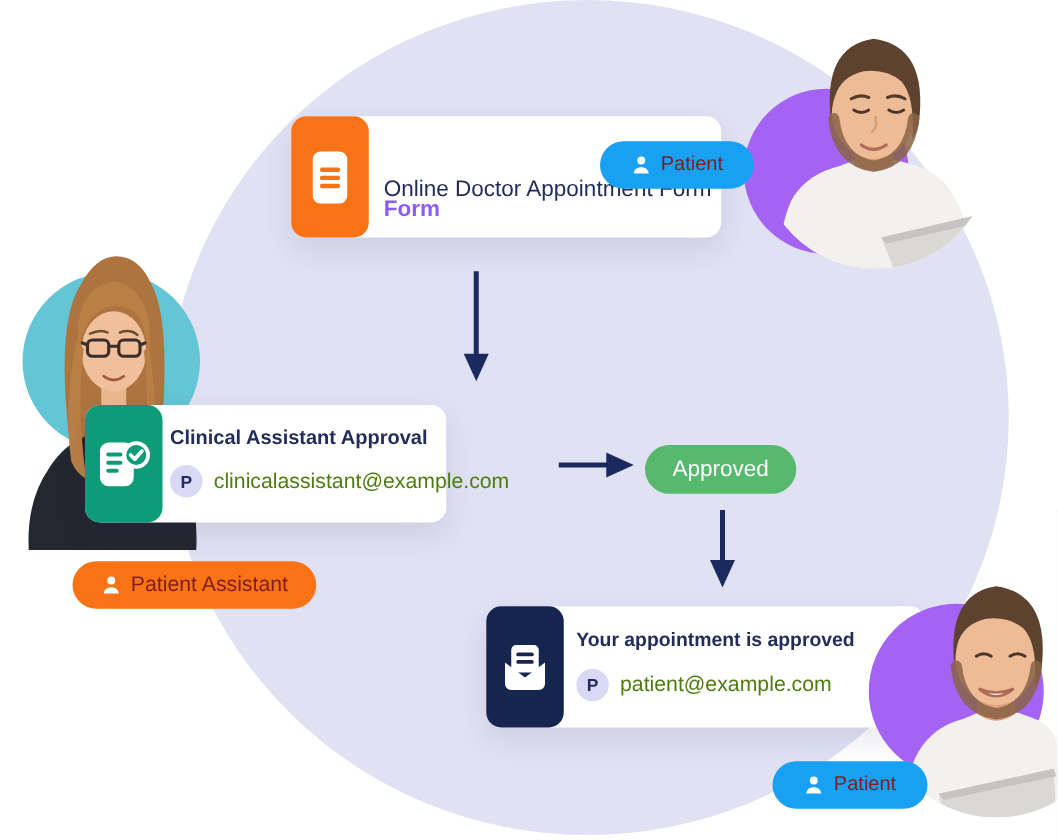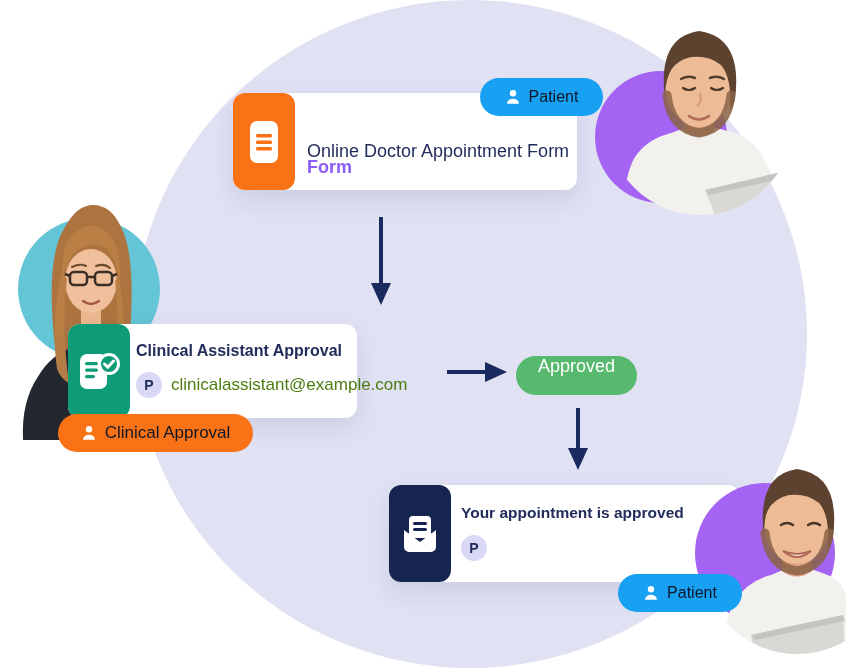--- a/index.html
+++ b/index.html
@@ -40,28 +40,28 @@
   #approval-card .color-block{background:#0e9c78;}
   #approval-card .card-title{position:absolute;left:-6px;top:18px;white-space:nowrap;}
   #approval-card .email-row{position:absolute;left:-6px;top:48px;}
   #result-card{left:389px;top:485px;width:351px;height:97px;}
   #result-card .color-block{background:#16254f;}
   #result-card .card-title{position:absolute;left:-2px;top:19px;font-size:15.5px;white-space:nowrap;}
   #result-card .email-row{position:absolute;left:-2px;top:50px;}
   
   .badge{
     display:flex;align-items:center;gap:8px;justify-content:center;
-    border-radius:20px;color:#0f172a;font-size:16px;
+    border-radius:20px;color:#7f1d1d;font-size:16px;margin-top:35px;
   }
   #patient-badge-top{left:480px;top:78px;width:123px;height:38px;background:#18a0f2;z-index:4;}
   #clinical-assistant-badge{left:58px;top:414px;width:195px;height:38px;background:#f97316;z-index:3;font-size:17px;}
   #patient-badge-bottom{left:618px;top:574px;width:124px;height:38px;background:#18a0f2;z-index:4;}
   .approved-pill{
     left:516px;top:356px;width:121px;height:39px;border-radius:22px;background:#57b96d;
-    display:flex;align-items:flex-start;justify-content:center;color:#ffffff;font-size:18px;z-index:2;
+    display:flex;align-items:center;justify-content:center;color:#ffffff;font-size:18px;z-index:2;
   }
   .arrow{z-index:2;}
   .photo{z-index:1;}
   #patient-photo-bottom{z-index:3;}
 </style>
 </head>
 <body>
 
 <div class="canvas">
 
@@ -184,21 +184,21 @@
         <div class="p-avatar">P</div>
         <div class="email-text">clinicalassistant@example.com</div>
       </div>
     </div>
   </div>
 
   <div class="abs badge" id="clinical-assistant-badge">
     <svg width="16" height="16" viewBox="0 0 16 16">
       <path d="M8 7.5a3.2 3.2 0 1 0 0-6.4 3.2 3.2 0 0 0 0 6.4Zm-6 7.2c.4-3.4 2.8-5 6-5s5.6 1.6 6 5Z" fill="#ffffff"></path>
     </svg>
-    <span>Clinical Approval</span>
+    <span>Patient Assistant</span>
   </div>
 
   <svg class="abs arrow" style="left:445px;top:359px;" width="64" height="26" viewBox="0 0 64 26">
     <line x1="2" y1="13" x2="42" y2="13" stroke="#1b2a5e" stroke-width="4"></line>
     <polygon points="40,3 40,23 62,13" fill="#1b2a5e"></polygon>
   </svg>
 
   <div class="abs approved-pill">
     <span>Approved</span>
   </div>
@@ -214,20 +214,21 @@
         <rect x="8" y="2" width="22" height="22" rx="4" fill="#ffffff"></rect>
         <rect x="12" y="8" width="14" height="3" rx="1.5" fill="#16254f"></rect>
         <rect x="12" y="14" width="14" height="3" rx="1.5" fill="#16254f"></rect>
         <path d="M3 16 L19 28 L35 16 L35 33 a5 5 0 0 1 -5 5 L8 38 a5 5 0 0 1 -5 -5 Z" fill="#ffffff"></path>
       </svg>
     </div>
     <div class="card-body">
       <div class="card-title">Your appointment is approved</div>
       <div class="email-row">
         <div class="p-avatar">P</div>
+        <div class="email-text">patient@example.com</div>
       </div>
     </div>
   </div>
 
   <div class="abs badge" id="patient-badge-bottom">
     <svg width="16" height="16" viewBox="0 0 16 16">
       <path d="M8 7.5a3.2 3.2 0 1 0 0-6.4 3.2 3.2 0 0 0 0 6.4Zm-6 7.2c.4-3.4 2.8-5 6-5s5.6 1.6 6 5Z" fill="#ffffff"></path>
     </svg>
     <span>Patient</span>
   </div>

